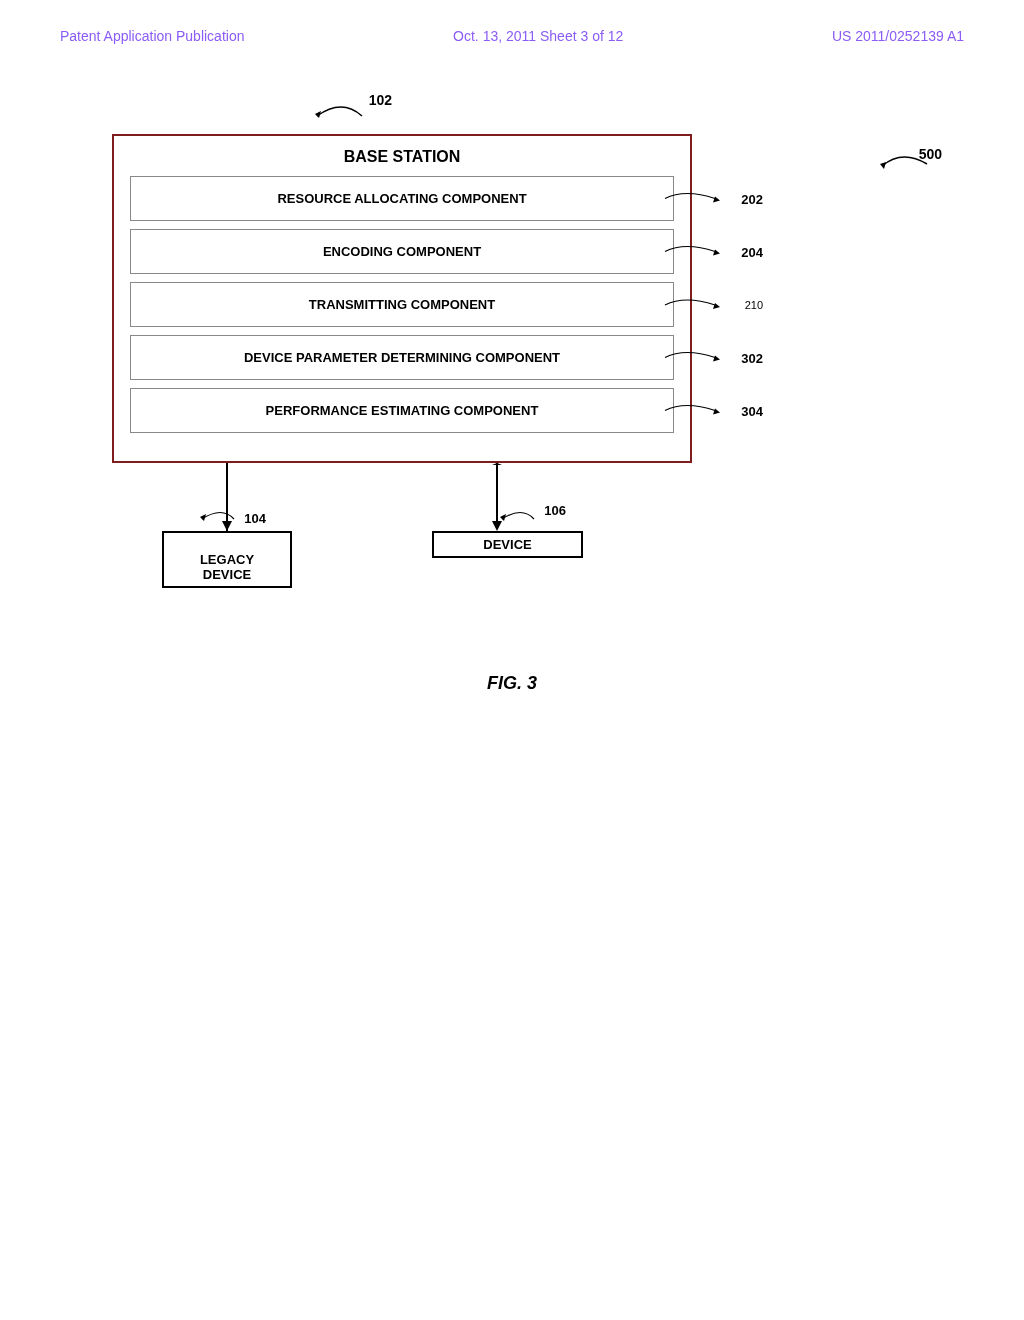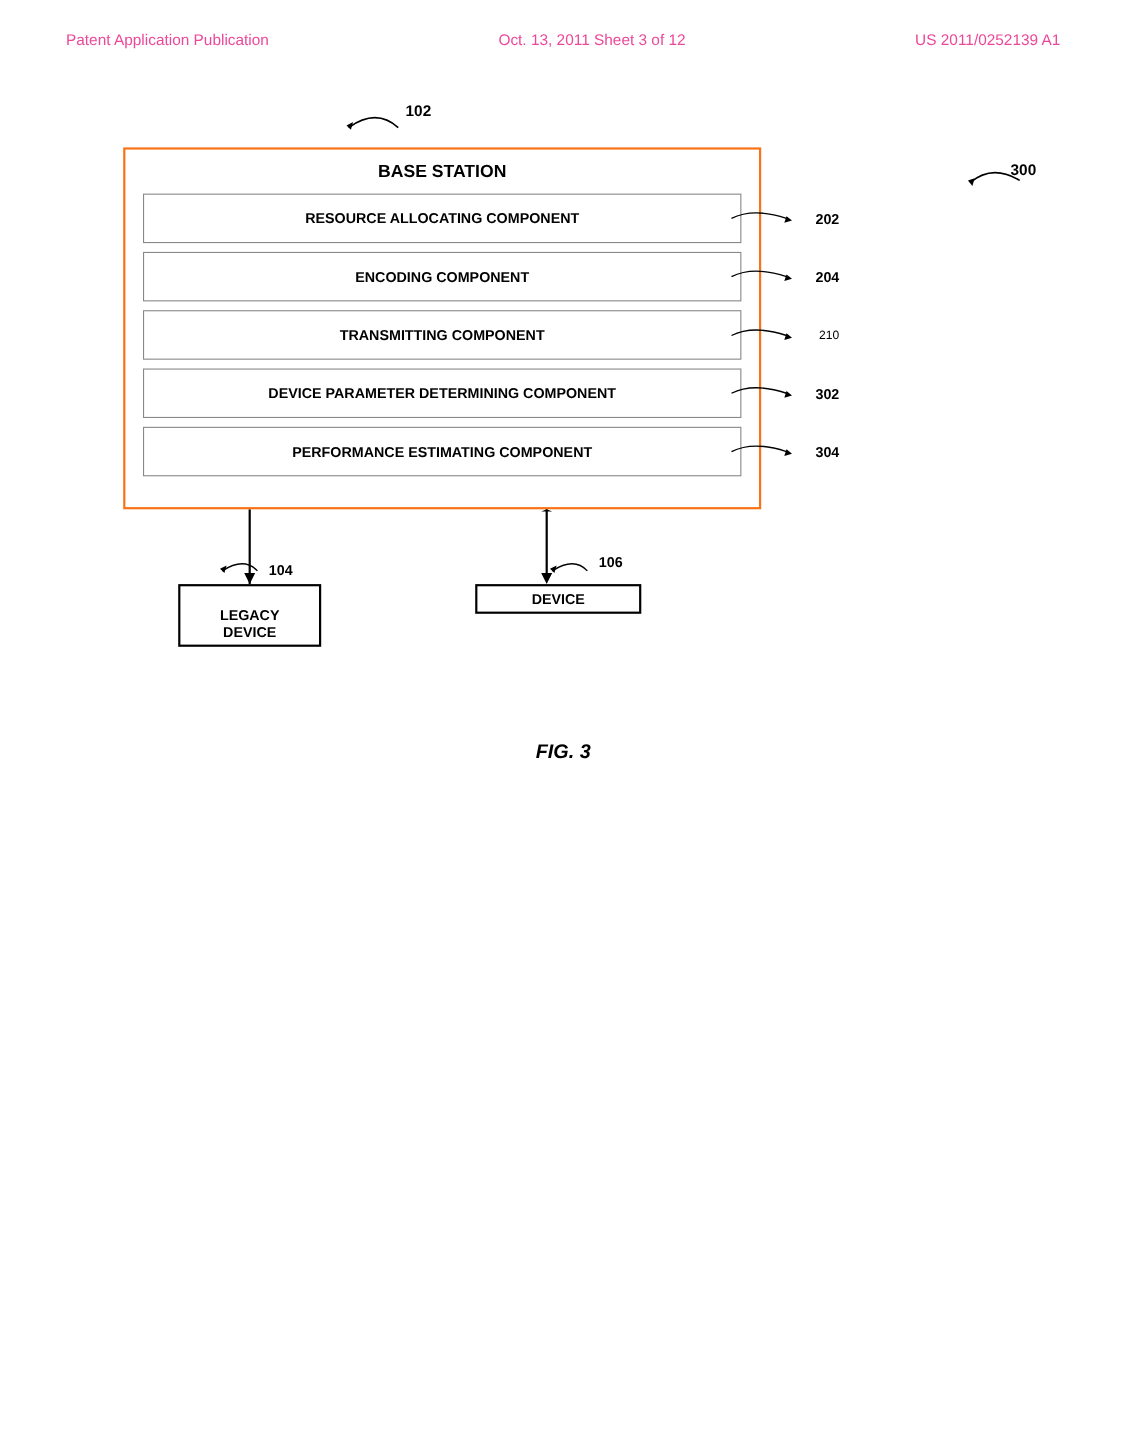--- a/index.html
+++ b/index.html
@@ -12,32 +12,32 @@
       overflow: hidden;
     }
 
     
     .header {
       display: flex;
       justify-content: space-between;
       align-items: center;
       padding: 28px 60px 0 60px;
       font-size: 14px;
-      color: #ec4899;
+      color: #8b5cf6;
     }
 
     
     .diagram-area {
       position: relative;
       margin: 20px auto 0 auto;
       width: 900px;
     }
 
     .base-station-box {
-      border: 2px solid #f97316;
+      border: 2px solid #7f1d1d;
       padding: 12px 16px 20px 16px;
       position: relative;
     }
 
     .base-station-title {
       text-align: center;
       font-weight: bold;
       font-size: 16px;
       margin-bottom: 10px;
     }
@@ -83,21 +83,21 @@
 </div>
 
 <div class="diagram-area">
 
   <div style="position:absolute; right:20px; top:10px; display:flex; align-items:center; gap:6px;">
     <svg width="70" height="30" style="overflow:visible;">
 
       <path d="M 55 20 Q 30 5 10 22" stroke="#000" stroke-width="1.5" fill="none"></path>
       <polygon points="8,20 14,18 12,25" fill="#000"></polygon>
     </svg>
-    <span style="font-weight:bold; font-size:14px; position:absolute; right:0; top:2px;">300</span>
+    <span style="font-weight:bold; font-size:14px; position:absolute; right:0; top:2px;">500</span>
   </div>
 
   <div style="position:relative; margin-top:90px; margin-left:50px; width:580px;">
 
     <div style="position:absolute; top:-46px; left:190px; display:flex; align-items:center;">
       <svg width="80" height="34" style="overflow:visible;">
         <path d="M 60 28 Q 40 10 15 28" stroke="#000" stroke-width="1.5" fill="none"></path>
         <polygon points="13,26 19,23 17,30" fill="#000"></polygon>
       </svg>
       <span style="font-weight:bold; font-size:14px; position:absolute; right:-10px; top:4px;">102</span>

